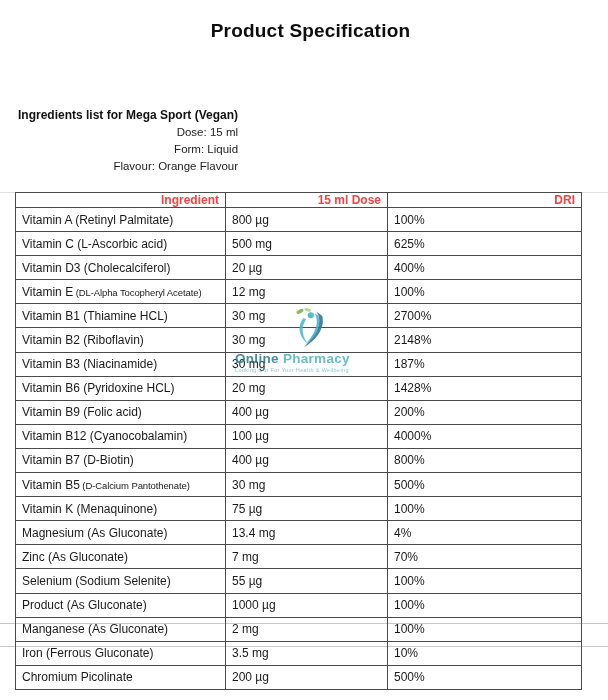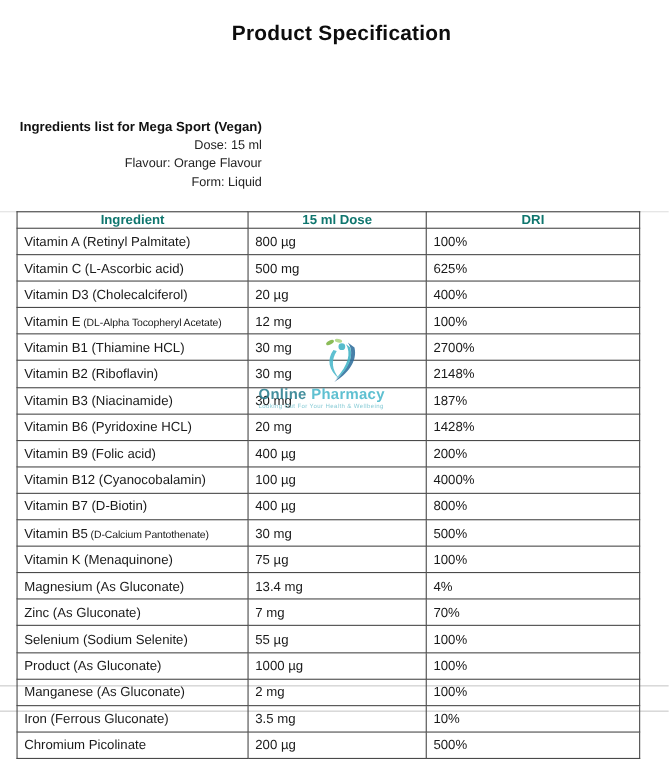--- a/index.html
+++ b/index.html
@@ -34,21 +34,21 @@
   .spec-table th, .spec-table td {
     border:1px solid #4a4a4a;
     font-size:12px;
     padding:0 6px;
     vertical-align:middle;
     background:transparent;
     white-space:nowrap;
     overflow:hidden;
   }
   .spec-table th {
-    font-weight:bold; text-align:center; color:#0f766e;
+    font-weight:bold; text-align:right; color:#ef4444;
   }
   .spec-table td { text-align:left; color:#1a1a1a; }
   .ing-small { font-size:9.5px; letter-spacing:-0.1px;text-align:right; }
 
   .artifact-line {
     position:absolute; left:0; width:608px; height:1px;
     z-index:0;
   }
 
   .watermark {
@@ -71,22 +71,22 @@
 </head>
 <body>
 
 <div class="page">
 
   <h1 class="doc-title">Product Specification</h1>
 
   <div class="info-block">
     <div class="info-heading">Ingredients list for Mega Sport (Vegan)</div>
     <div>Dose: 15 ml</div>
+    <div>Form: Liquid</div>
     <div>Flavour: Orange Flavour</div>
-    <div>Form: Liquid</div>
   </div>
 
   <div class="artifact-line" style="top:192px; background:#e0e0e0;"></div>
   <div class="artifact-line" style="top:623px; background:#c9c9c9;"></div>
   <div class="artifact-line" style="top:646px; background:#c9c9c9;"></div>
 
   <table class="spec-table">
     <colgroup>
       <col style="width:210px">
       <col style="width:162px">

